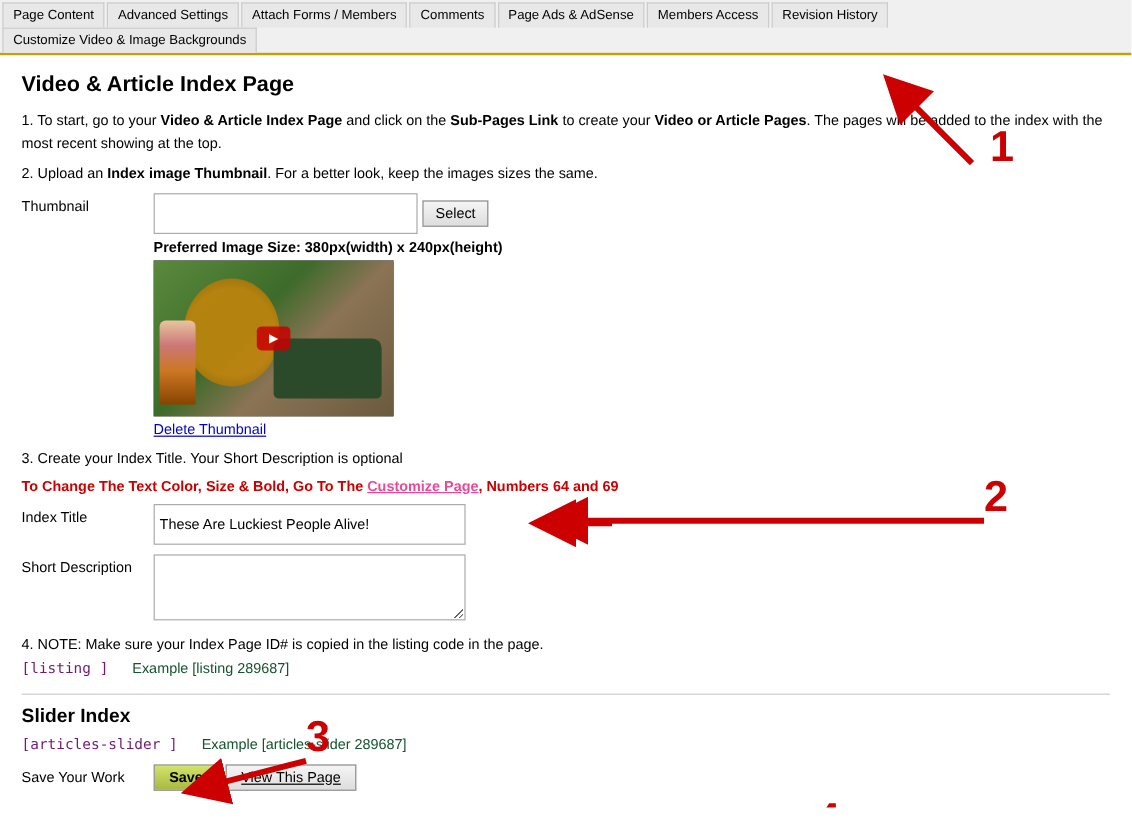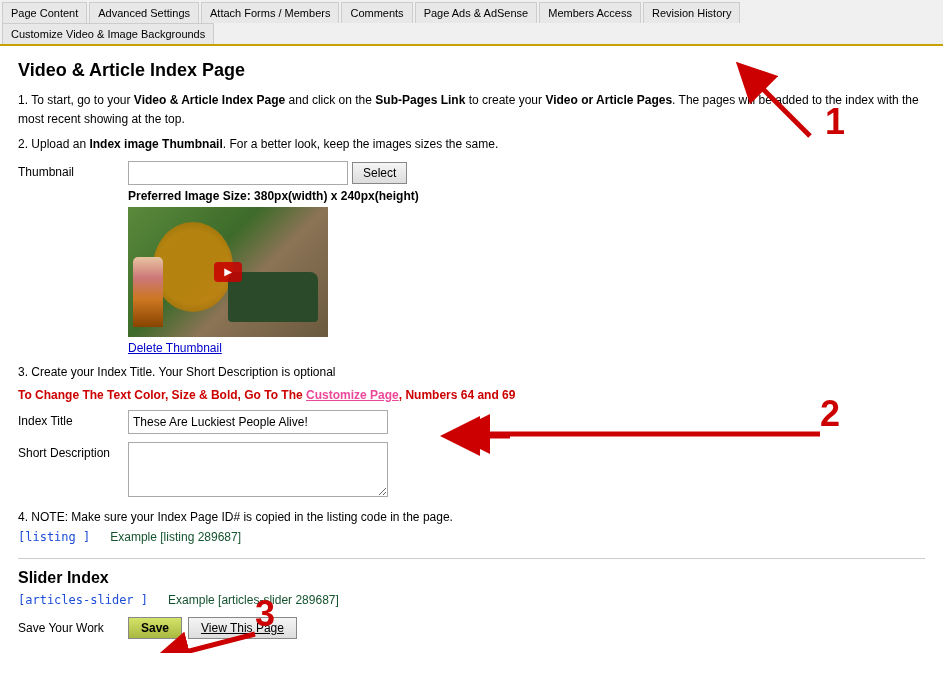--- a/index.html
+++ b/index.html
@@ -69,21 +69,21 @@
     .form-label {
       width: 110px;
       min-width: 110px;
       font-size: 12px;
       padding-top: 4px;
     }
     .form-field { flex: 1; }
 
     input[type="text"] {
       width: 260px;
-      height: 24px;
+      height: 34px;
       border: 1px solid #aaa;
       font-size: 12px;
       padding: 8px 4px;
     }
 
     .select-btn {
       padding: 2px 10px;
       border: 1px solid #888;
       background: linear-gradient(to bottom, #f5f5f5, #ddd);
       cursor: pointer;
@@ -201,21 +201,21 @@
     }
 
     .listing-note {
       font-size: 12px;
       margin-bottom: 4px;
       line-height: 1.5;
     }
     .listing-code {
       font-family: monospace;
       font-size: 12px;
-      color: #1d4ed8;
+      color: #701a75;
     }
     .listing-example {
       font-size: 12px;
       color: #14532d;
     }
 
     .slider-section {
       margin-top: 14px;
       border-top: 1px solid #ccc;
       padding-top: 10px;

